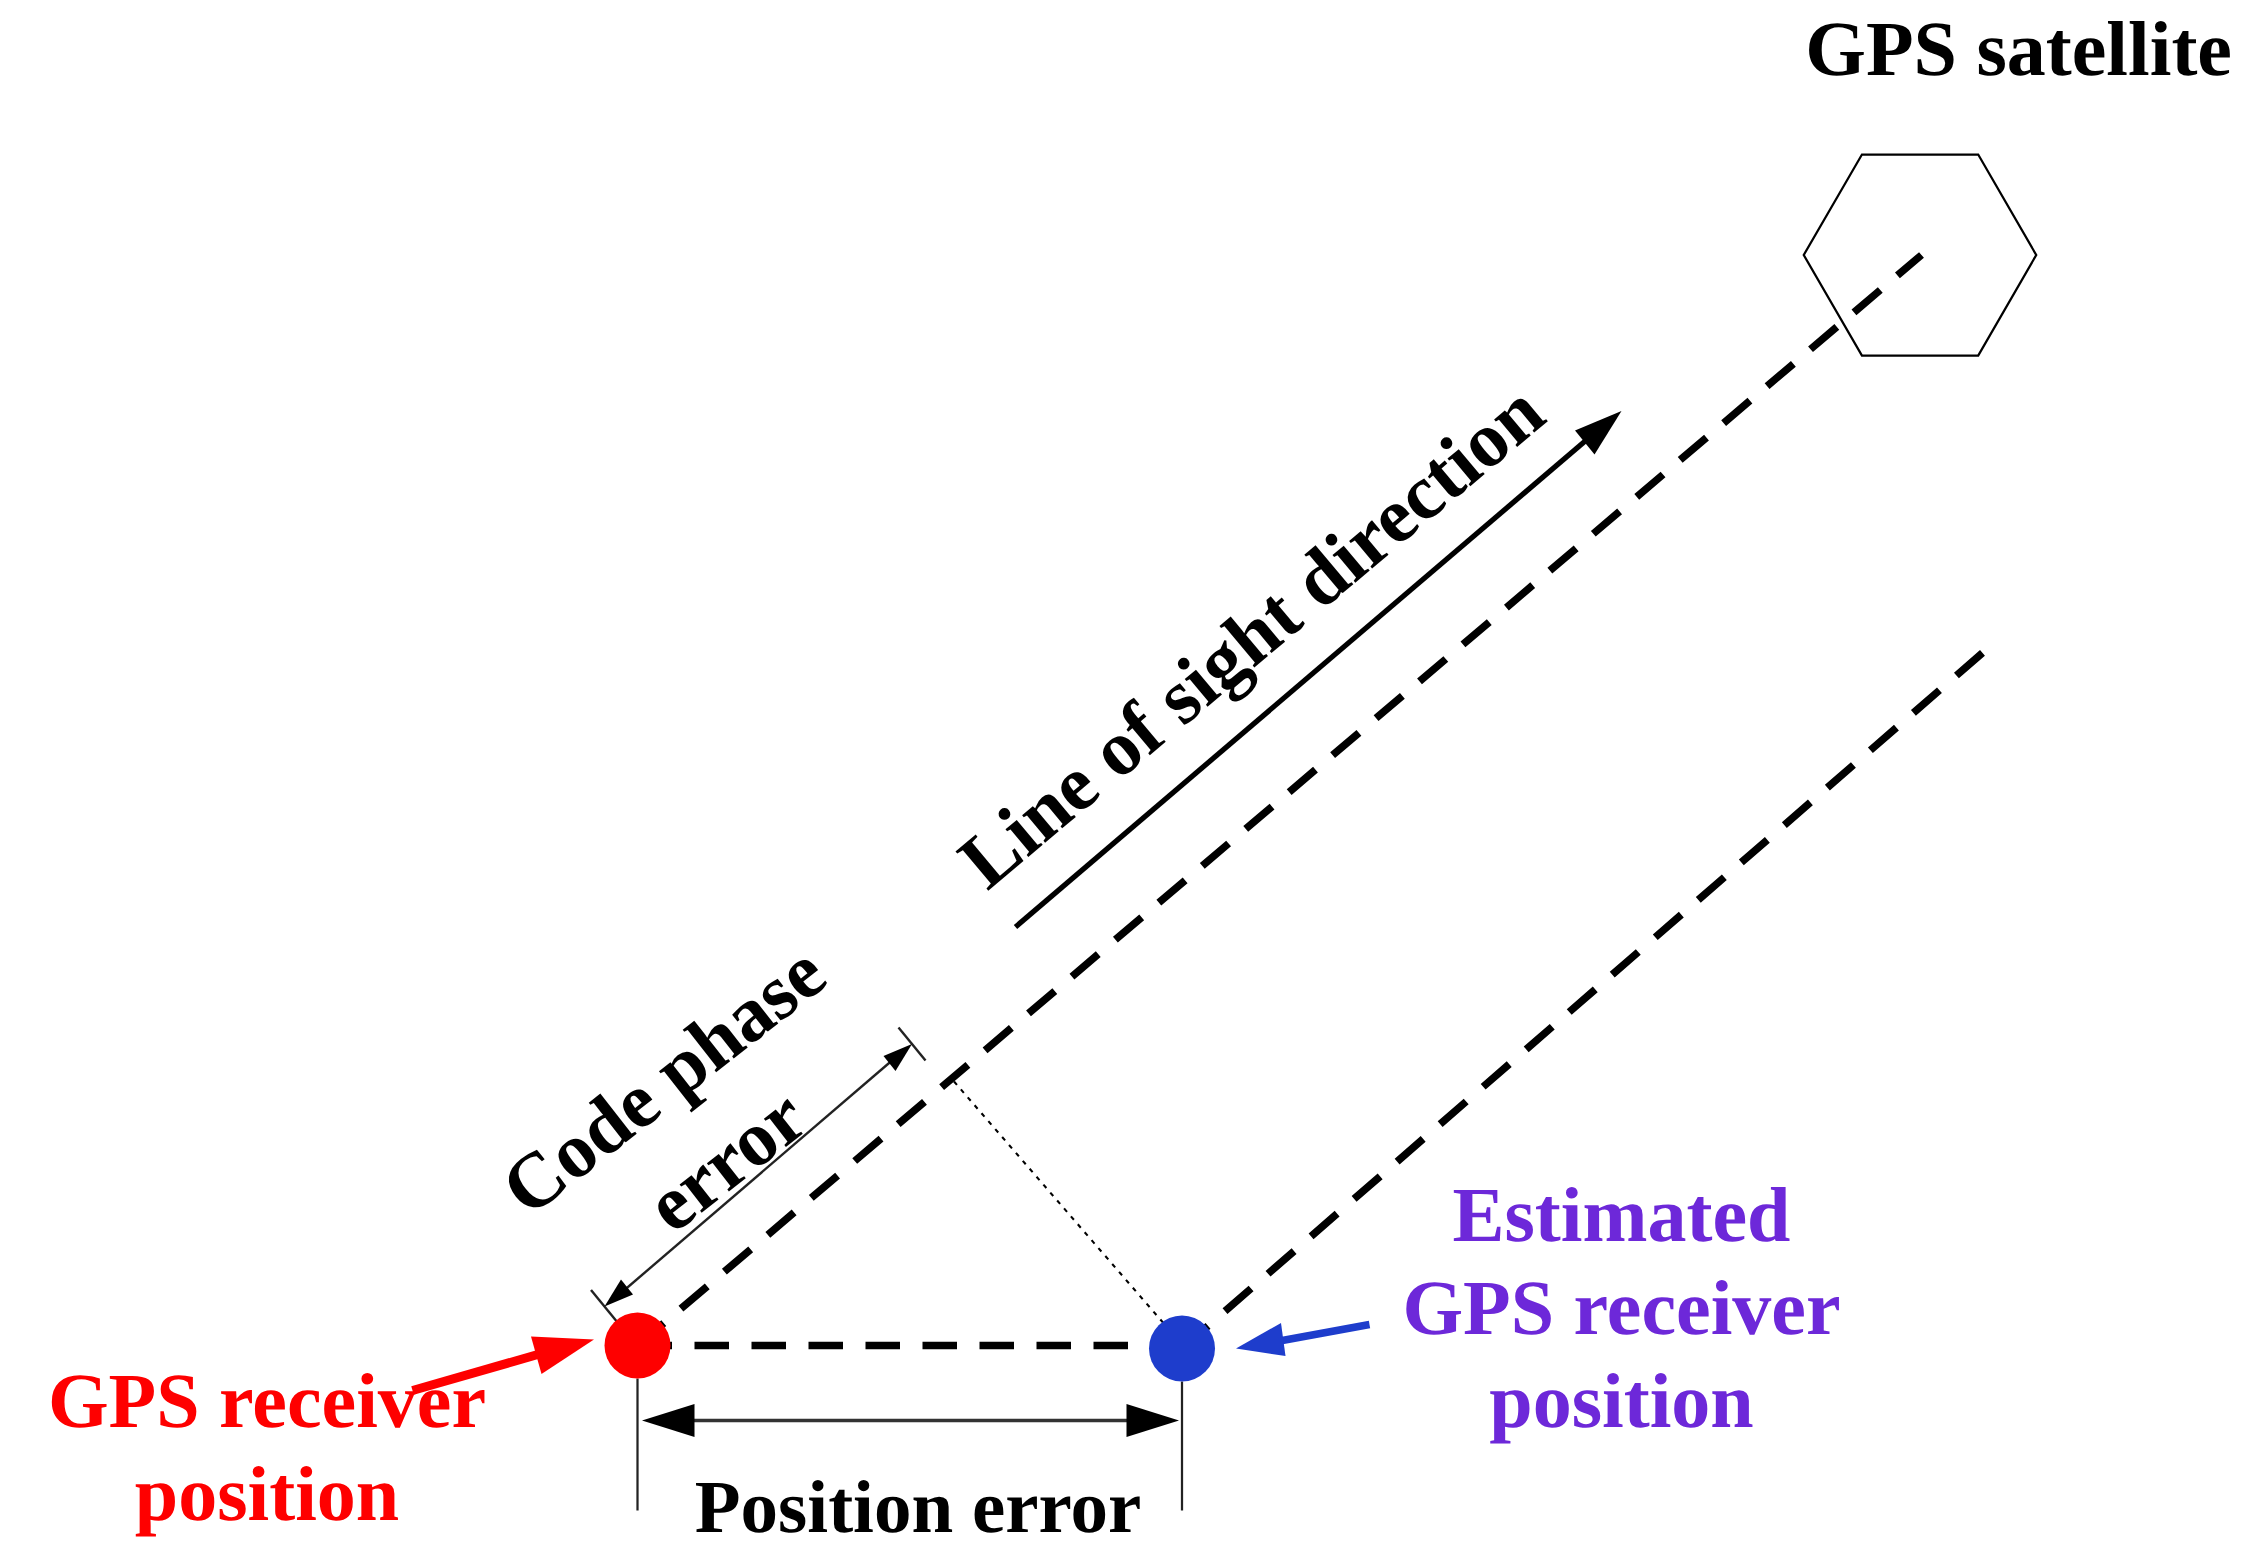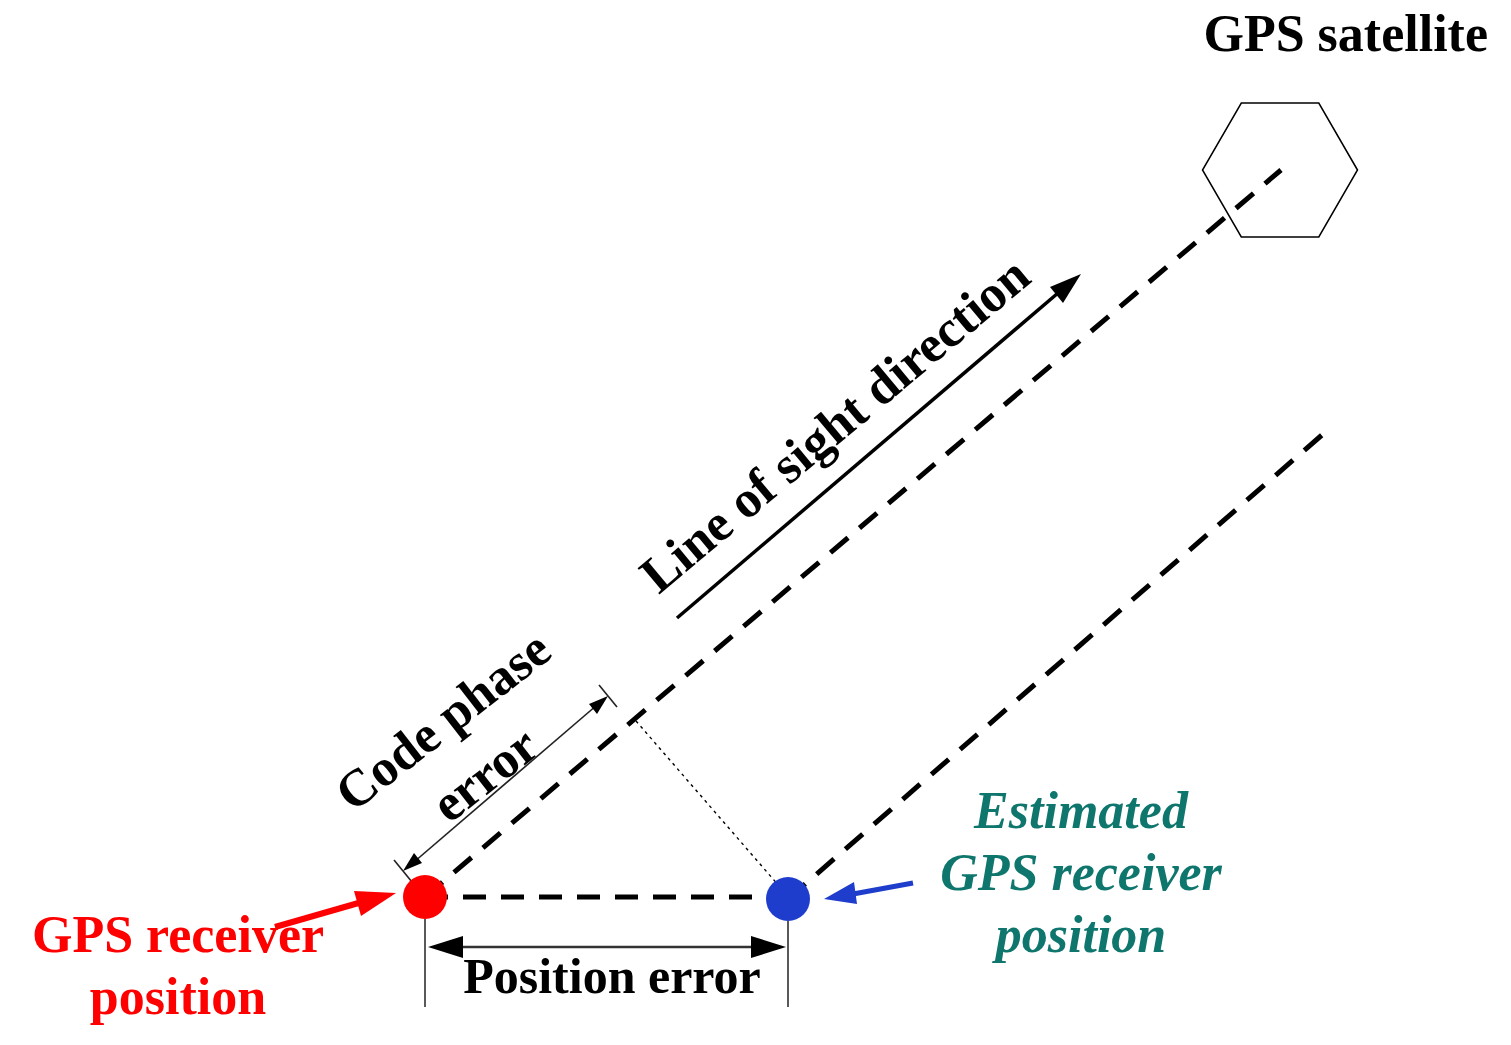--- a/index.html
+++ b/index.html
@@ -17,23 +17,23 @@
     font-size:52px;
     color:#000;
     white-space:nowrap;
     line-height:62px;
     text-align:center;
   }
   .label.centered{transform:translate(-50%,-50%);}
   .rot40{transform:translate(-50%,-50%) rotate(-40deg);}
   .rot38{transform:translate(-50%,-50%) rotate(-38deg);}
   .red-text{color:#fe0000;}
-  .blue-text{color:#0f766e;font-style:italic;}
+  .blue-text{color:#6d28d9;}
   .satellite-title{right:23px;top:6px;line-height:56px;}
-  .pos-err{font-size:50px;}
+  .pos-err{font-size:50px;margin-top:28px;}
   .code-phase{line-height:68px;}
 </style>
 </head>
 <body>
 
 <div class="stage">
 
   <svg width="1511" height="1045" viewBox="0 0 1511 1045">
 
     <polygon points="1357.5,170 1318.8,103 1241.3,103 1202.5,170 1241.3,237 1318.8,237" fill="none" stroke="#000000" stroke-width="1.5"></polygon>

